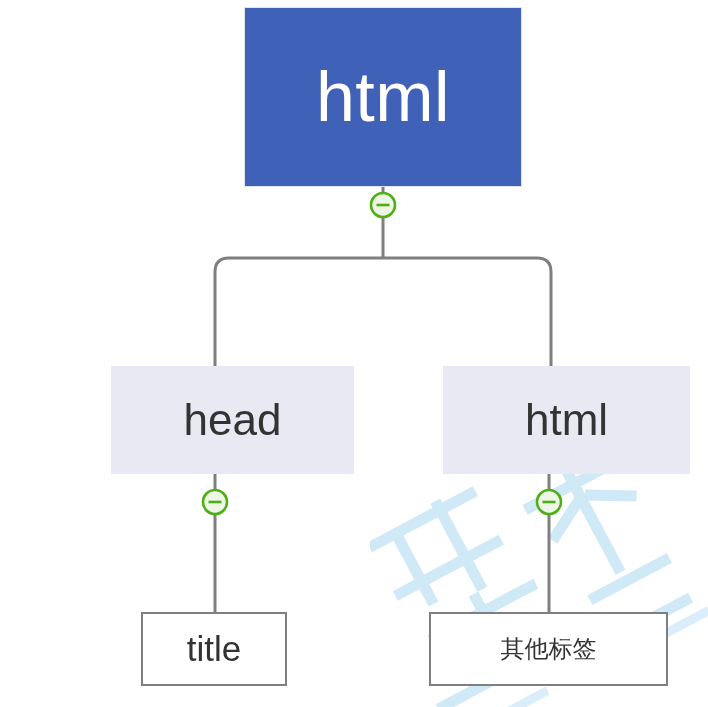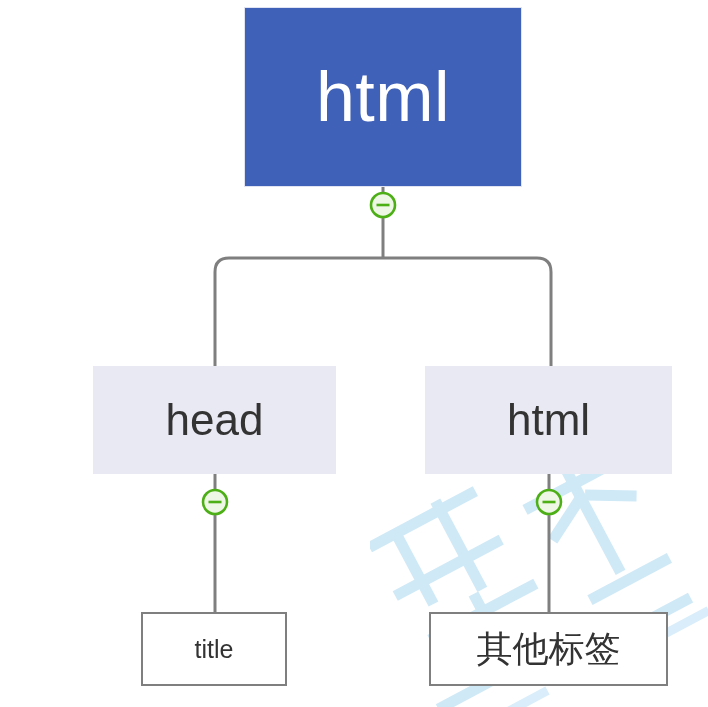--- a/index.html
+++ b/index.html
@@ -66,54 +66,55 @@
     letter-spacing: 0.5px;
   }
 
   .node-branch {
     height: 108px;
     background: #e9e9f3;
     border: none;
     color: #333333;
     font-size: 44px;
     font-weight: 400;
+    margin-left: 18px;
   }
 
   .node-head {
     left: 93px;
     top: 366px;
     width: 243px;
   }
 
   .node-body {
     left: 425px;
     top: 366px;
     width: 247px;
   }
 
   .node-leaf {
     height: 74px;
     background: #ffffff;
     border: 2px solid #7f7f7f;
     color: #333333;
-    font-size: 25px;
+    font-size: 35px;
     font-weight: 400;
   }
 
   .node-title {
     left: 141px;
     top: 612px;
     width: 146px;
   }
 
   .node-other {
     left: 429px;
     top: 612px;
     width: 239px;
-    font-size: 36px;
+    font-size: 24px;
   }
 
   
   .toggle {
     position: absolute;
     width: 30px;
     height: 30px;
     z-index: 3;
     cursor: pointer;
   }

